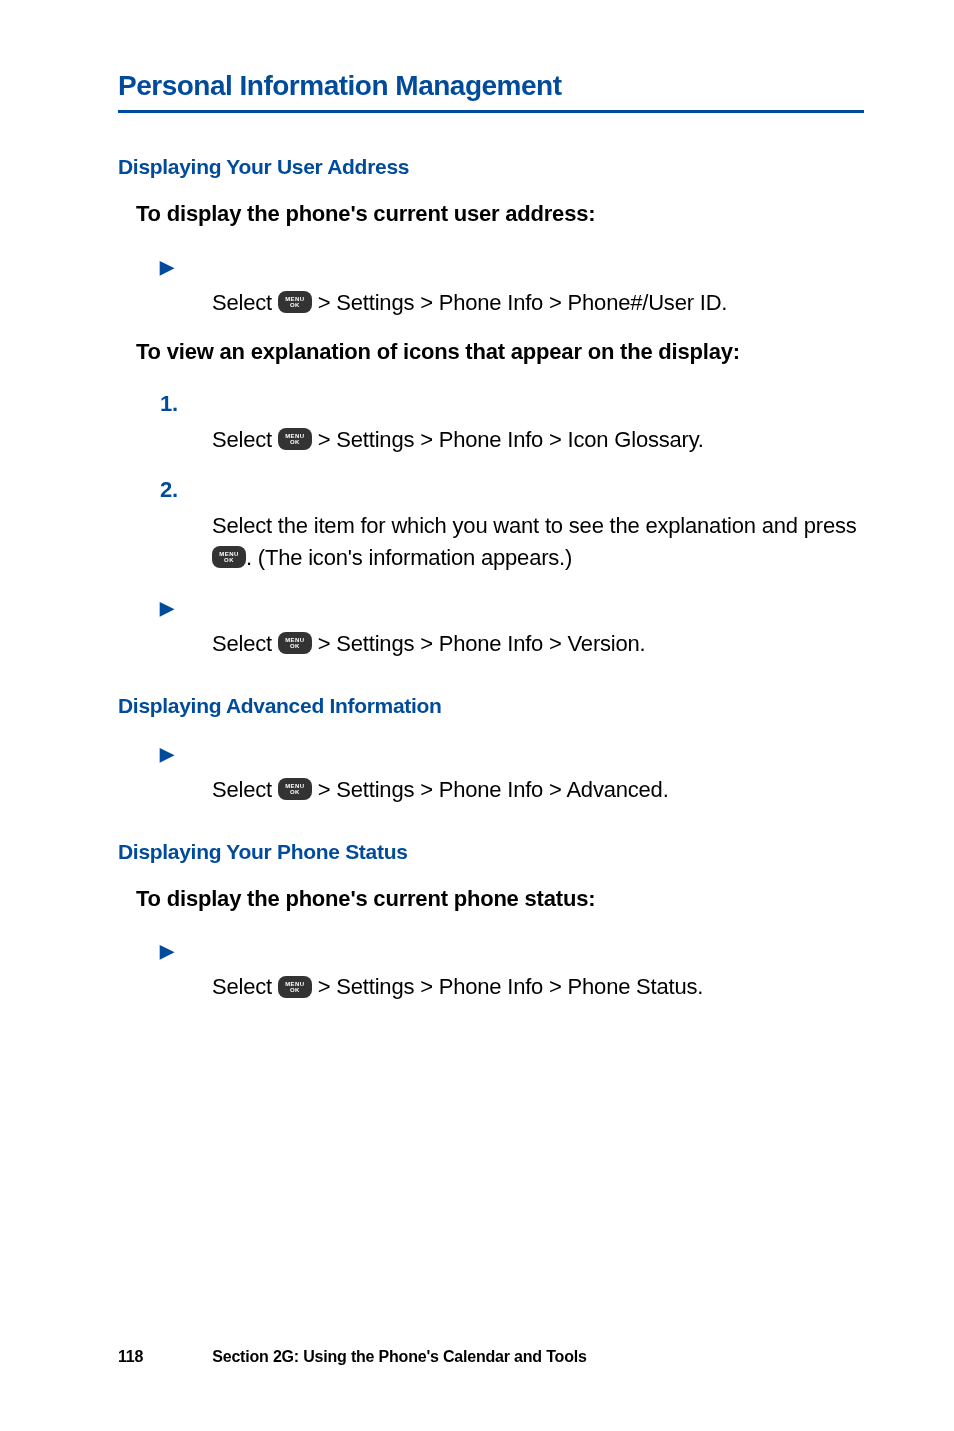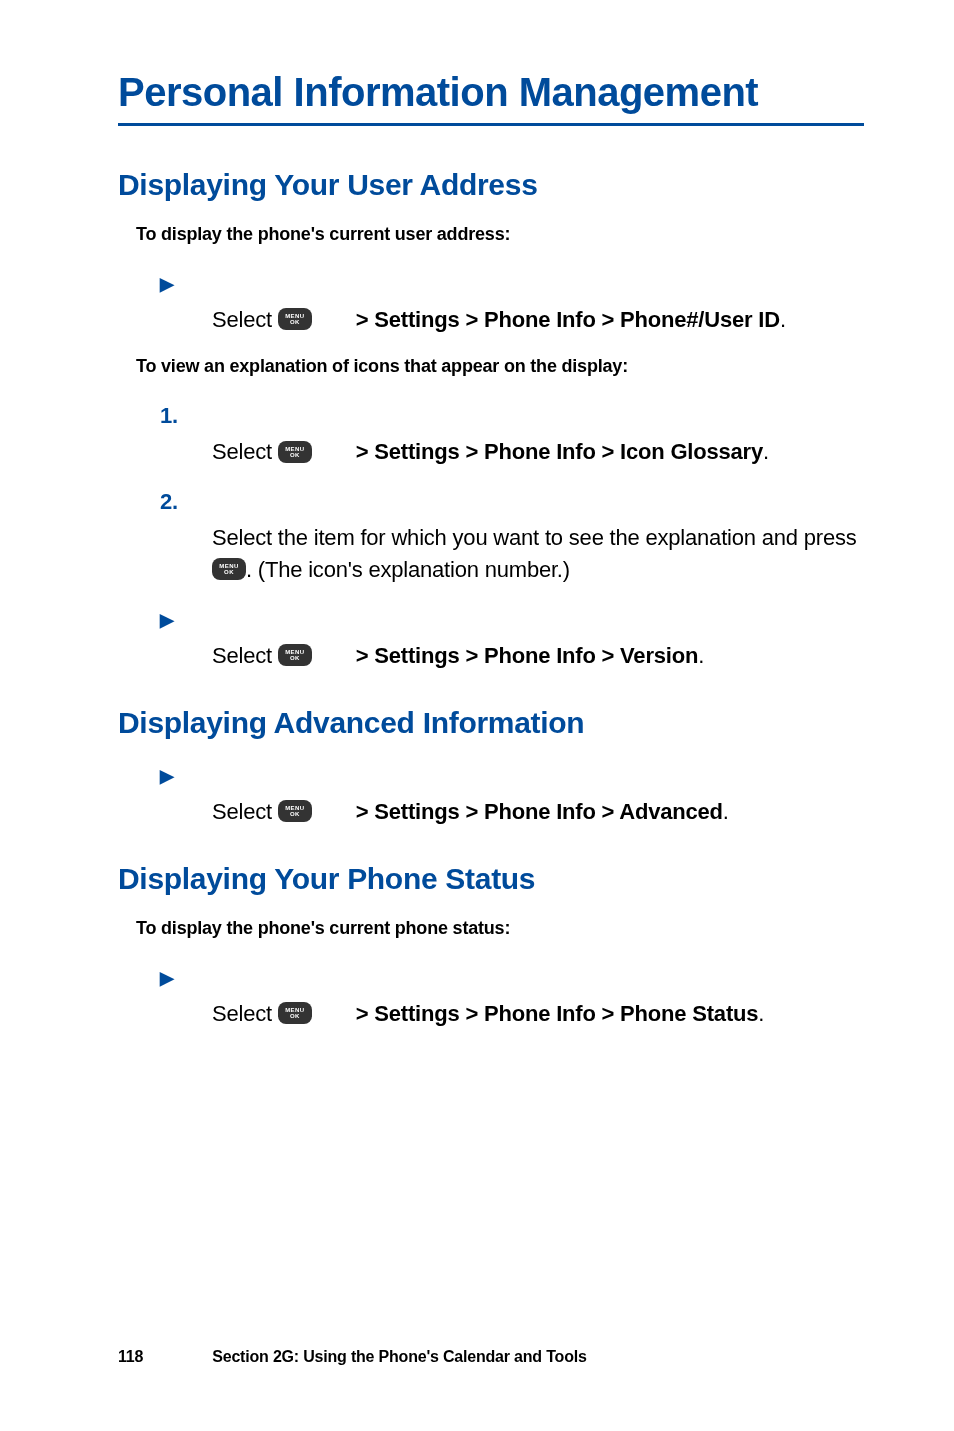--- a/index.html
+++ b/index.html
@@ -12,46 +12,46 @@
       height: 1431px;
       background: white;
       font-family: Arial, Helvetica, sans-serif;
       position: relative;
       color: #000;
     }
     .content {
       padding: 70px 90px 0 118px;
     }
     .page-title {
-      font-size: 40px;
+      font-size: 28px;
       font-weight: bold;
       font-stretch: condensed;
       color: #004b9b;
       letter-spacing: -0.5px;
       margin-bottom: 8px;
     }
     .title-underline {
       border-bottom: 3px solid #004b9b;
       margin-bottom: 42px;
     }
     .section-heading {
-      font-size: 30px;
+      font-size: 21px;
       font-weight: bold;
       font-stretch: condensed;
       color: #004b9b;
       letter-spacing: -0.3px;
       margin-left: 0;
       margin-bottom: 20px;
       margin-top: 34px;
     }
     .section-heading:first-of-type {
       margin-top: 0;
     }
     .sub-text {
-      font-size: 18px;
+      font-size: 22px;
       font-weight: bold;
       font-stretch: condensed;
       letter-spacing: -0.2px;
       margin-left: 18px;
       margin-bottom: 22px;
       line-height: 1.35;
     }
     .step {
       display: flex;
       margin-left: 42px;
@@ -69,22 +69,21 @@
     }
     .marker-arrow {
       font-size: 18px;
       padding-top: 3px;
     }
     .step-body {
       flex: 1;
       margin-top: 36px;
     }
     .bold {
-      font-weight: bold;
-      padding-left: 38px;
+      font-weight: normal;
     }
     .menu-icon {
       display: inline-flex;
       align-items: center;
       justify-content: center;
       width: 34px;
       height: 22px;
       background: #333;
       border-radius: 8px;
       vertical-align: middle;
@@ -146,21 +145,21 @@
           <span class="line2">OK</span>
         </span><span class="bold"> &gt; Settings &gt; Phone Info &gt; Icon Glossary</span><span>.</span>
     </span>
   </div>
   <div class="step">
     <span class="marker">2.</span>
     <span class="step-body">
       <span>Select the item for which you want to see the explanation and press </span><span class="menu-icon">
           <span class="line1">MENU</span>
           <span class="line2">OK</span>
-        </span><span>. (The icon's explanation number.)</span>
+        </span><span>. (The icon's information appears.)</span>
     </span>
   </div>
 
   <div class="step">
     <span class="marker marker-arrow">▶</span>
     <span class="step-body">
       <span>Select </span><span class="menu-icon">
           <span class="line1">MENU</span>
           <span class="line2">OK</span>
         </span><span class="bold"> &gt; Settings &gt; Phone Info &gt; Version</span><span>.</span>

